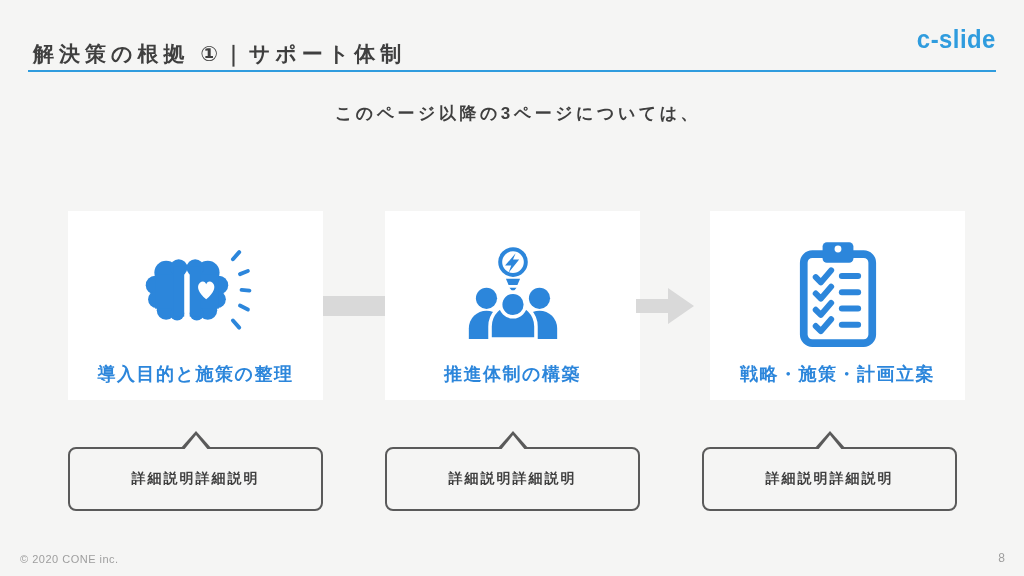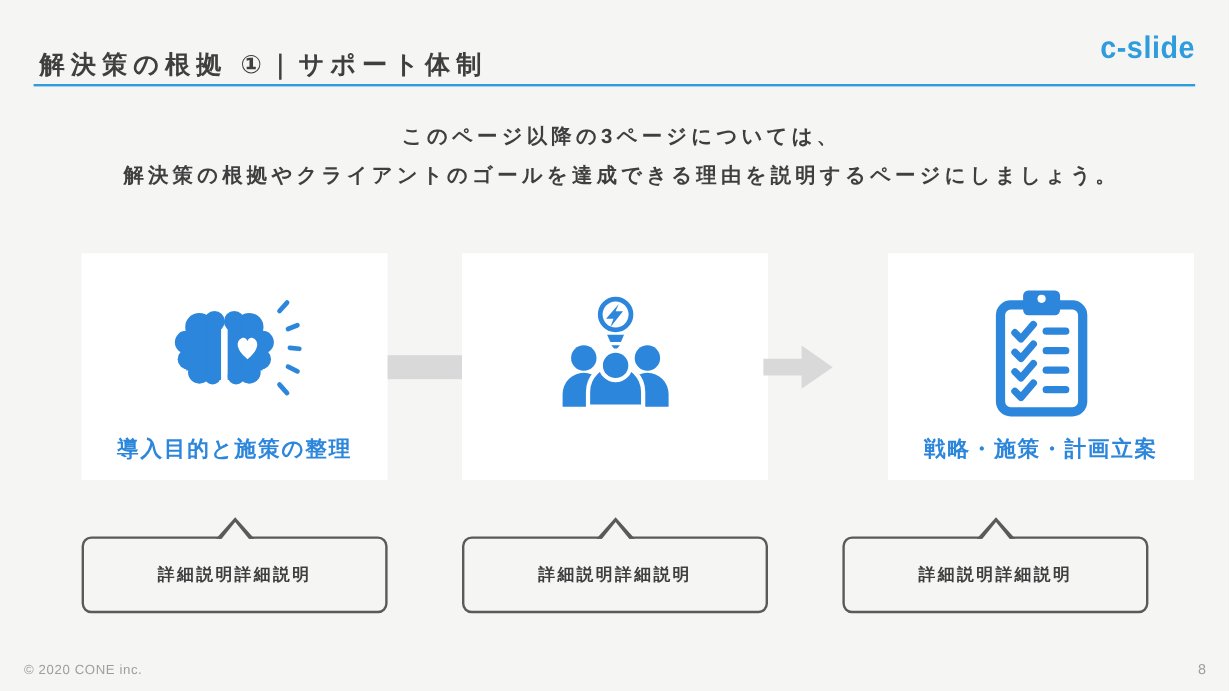--- a/index.html
+++ b/index.html
@@ -39,21 +39,21 @@
     color:#3F3F3F;
     text-align:center;
   }
   
   .card{
     position:absolute;top:211px;width:255px;height:189px;
     background:#FFFFFF;
   }
   .card.c1{left:68px;}
   .card.c2{left:385px;}
-  .card.c3{left:740px;}
+  .card.c3{left:710px;}
   .icon-wrap{
     position:absolute;top:18px;left:0;width:100%;height:128px;
     display:flex;align-items:center;justify-content:center;
   }
   .card-label{
     position:absolute;bottom:14px;left:0;width:100%;
     text-align:center;
     font-size:18px;font-weight:bold;letter-spacing:1.5px;
     color:#2C86DB;white-space:nowrap;
   }
@@ -109,21 +109,20 @@
 <body>
 
 <div class="slide">
 
   <div class="page-title">解決策の根拠 ①｜サポート体制</div>
   <div class="logo">c-slide</div>
   <div class="divider"></div>
 
   <div class="intro">
     <span>このページ以降の3ページについては、</span><br>
-    <span>解決策の根拠やクライアントのゴールを達成できる理由を説明するページにしましょう。</span>
   </div>
 
   <div class="card c1">
     <div class="icon-wrap">
       <svg width="112" height="88" viewBox="0 0 142 112" aria-hidden="true">
         <g fill="#2C86DB">
           <circle cx="33" cy="30" r="15"></circle>
             <circle cx="19" cy="46" r="12"></circle>
           <circle cx="21" cy="64" r="11"></circle>
             <circle cx="33" cy="78" r="12"></circle>
@@ -163,20 +162,21 @@
         <path d="M52,44 H68 L65,51 H55 Z" fill="#2C86DB"></path>
         <path d="M56,54 H64 L60,59 Z" fill="#2C86DB"></path>
         <circle cx="30" cy="66" r="12" fill="#2C86DB"></circle>
         <circle cx="90" cy="66" r="12" fill="#2C86DB"></circle>
         <path d="M10,112 V100 a20,20 0 0 1 40,0 V112 Z" fill="#2C86DB"></path>
         <path d="M70,112 V100 a20,20 0 0 1 40,0 V112 Z" fill="#2C86DB"></path>
         <path d="M34,112 V98 a26,26 0 0 1 52,0 V112 Z" fill="#2C86DB" stroke="#FFFFFF" stroke-width="4"></path>
         <circle cx="60" cy="73" r="14" fill="#2C86DB" stroke="#FFFFFF" stroke-width="4"></circle>
       </svg>
     </div>
+    <div class="card-label">推進体制の構築</div>
   </div>
 
   <div class="connector-arrow">
     <svg width="58" height="36" viewBox="0 0 58 36" aria-hidden="true">
       <path d="M0,11 H32 V0 L58,18 L32,36 V25 H0 Z" fill="#D9D9D9"></path>
     </svg>
   </div>
 
   <div class="card c3">
     <div class="icon-wrap">

